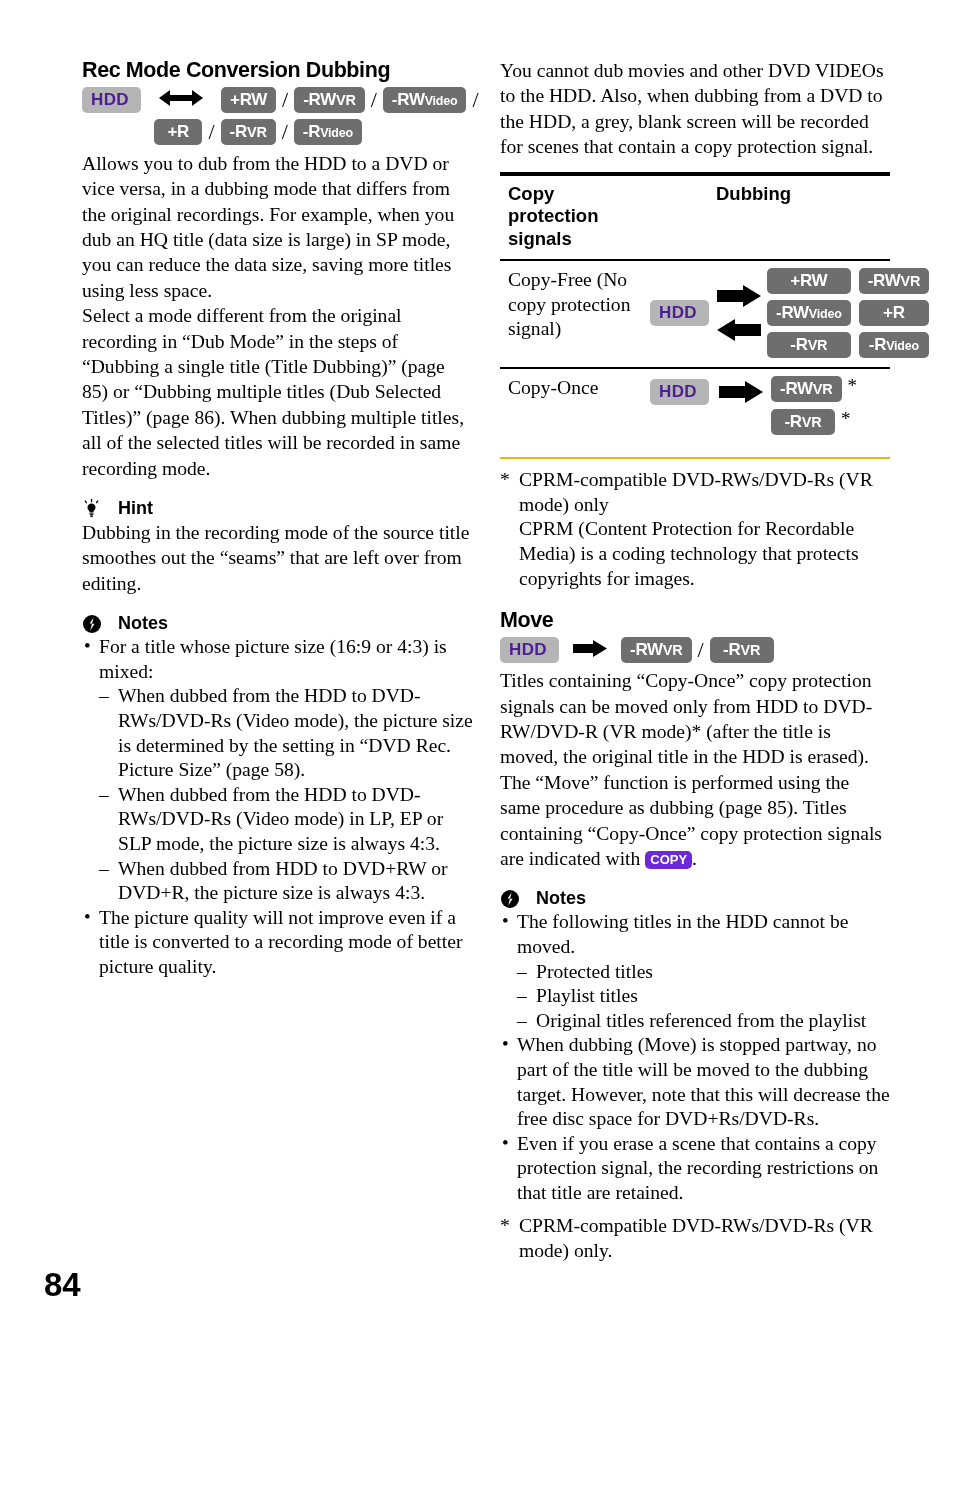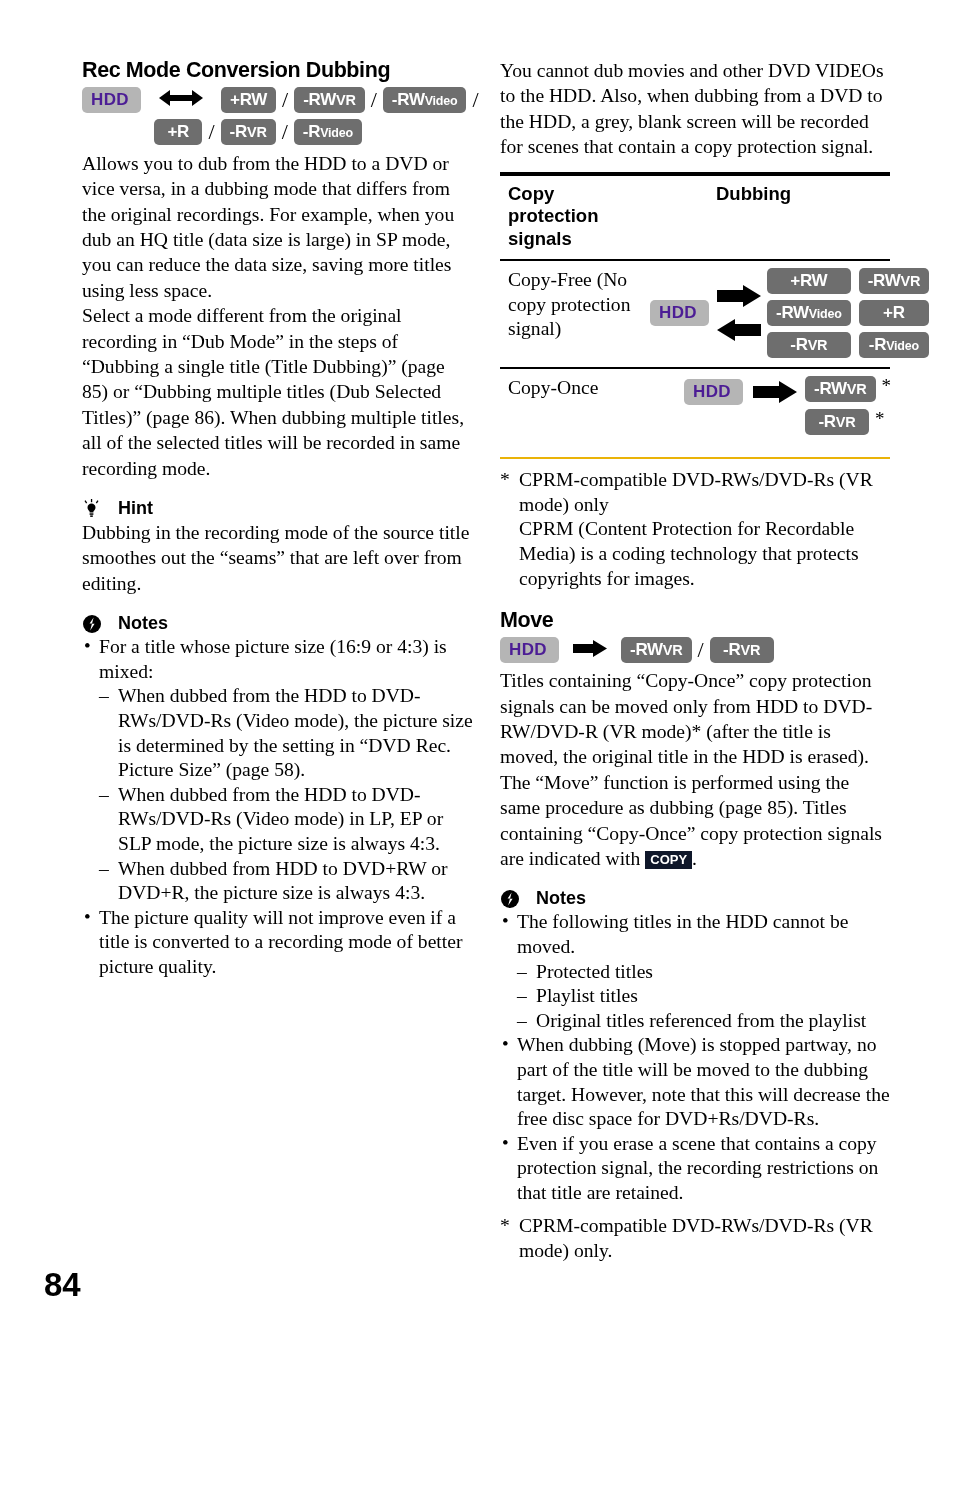--- a/index.html
+++ b/index.html
@@ -75,22 +75,22 @@
     letter-spacing: 0.4px;
   }
   .chip .sub {
     font-size: 12.5px;
     letter-spacing: -0.2px;
   }
   .chip .vr { font-size: 14.5px; }
   .chip.copy {
     font-size: 13px;
     padding: 2px 5px 3px 5px;
-    border-radius: 0;
-    background: #0f172a;
+    border-radius: 5px;
+    background: #6d28d9;
     letter-spacing: 0px;
   }
   .slash {
     display: inline-block;
     vertical-align: middle;
     font-family: "Liberation Serif", serif;
     font-size: 22px;
     margin: 0 2px;
   }
 
@@ -172,21 +172,21 @@
   .ctable {
     width: 390px;
     margin-top: 12px;
     border-top: 4px solid #000;
     border-bottom: 2px solid #eab308;
   }
   .ctable .trow {
     display: flex;
     border-bottom: 2px solid #000;
   }
-  .ctable .trow:last-child { border-bottom: none; gap: 34px; }
+  .ctable .trow:last-child { border-bottom: none; }
   .ctable .c1 { width: 138px; flex: none; padding: 7px 4px 9px 8px; }
   .ctable .c2 { flex: 1; padding: 7px 2px 9px 0; }
   .ctable .th {
     font-family: "Liberation Sans", sans-serif;
     font-weight: bold;
     font-size: 18.5px;
     line-height: 22.5px;
   }
   .ctable .th2 { padding-left: 66px; }
   .ctable .cell-text {

